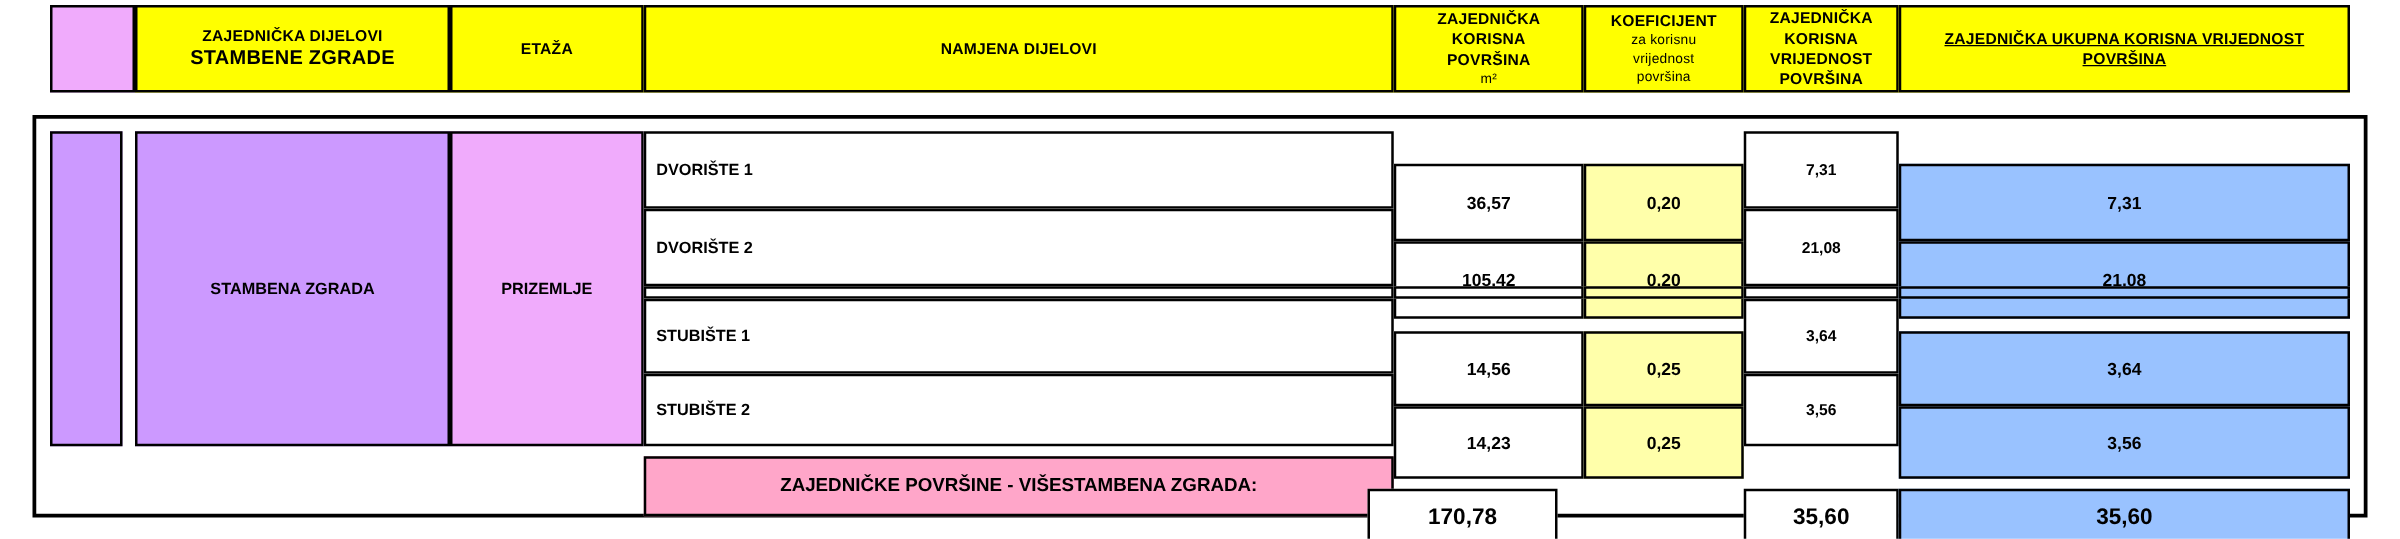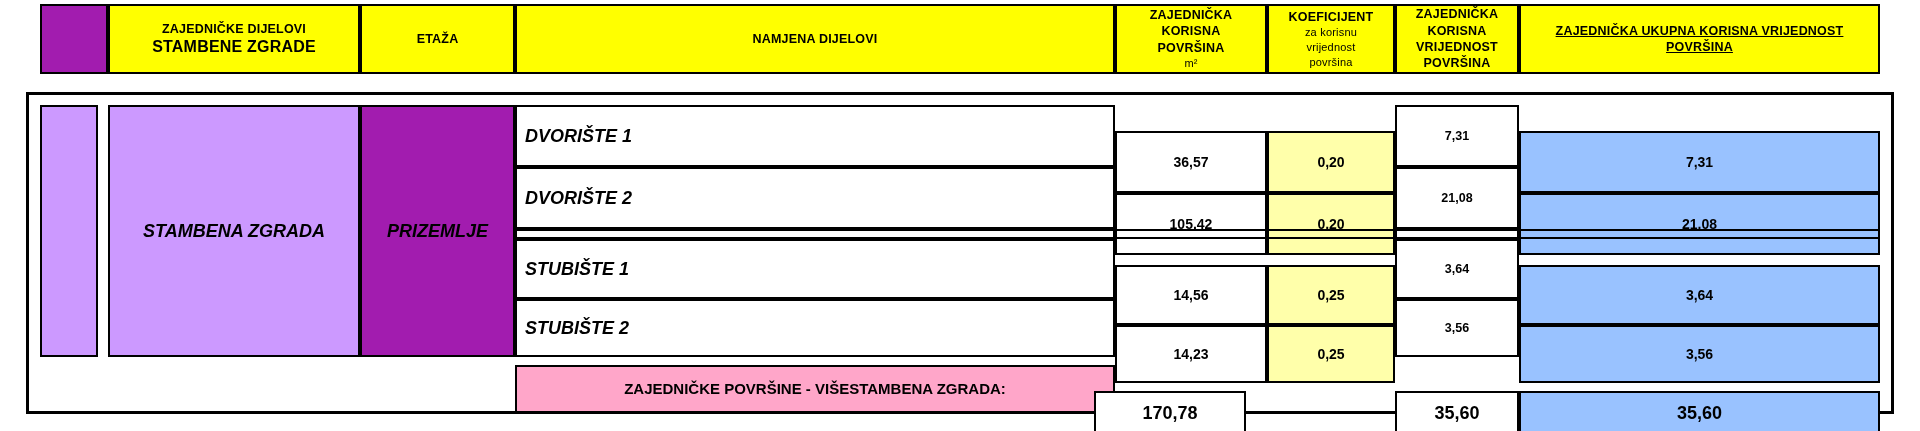--- a/index.html
+++ b/index.html
@@ -31,21 +31,21 @@
     font-weight: bold;
     color: #000000;
     line-height: 1.15;
   }
   .cell.left {
     justify-content: flex-start;
     text-align: left;
     padding-left: 8px;
   }
   .yellow   { background: #ffff00; }
-  .cyanpale { background: #a21caf; }
+  .cyanpale { background: #f0abfc; }
   .violet   { background: #cc99ff; }
   .lightyel { background: #ffffaa; }
   .blue     { background: #99c2ff; }
   .pink     { background: #ffa6c9; }
   .white    { background: #ffffff; }
 
   
   .hdr-text {
     font-size: 12.5px;
     letter-spacing: 0.2px;
@@ -66,36 +66,36 @@
   .hdr-small { font-size: 11px; font-weight: normal; }
 
   
   .body-frame {
     position: absolute;
     box-sizing: border-box;
     border: 3px solid #000000;
     background: #ffffff;
   }
 
-  .rowlabel { font-size: 18px; font-style: italic; }
+  .rowlabel { font-size: 13px; }
   .num { font-size: 14px; margin-top: 26px; }
   .num-sm { font-size: 12.5px; }
   .totals-label { font-size: 15px; }
 </style>
 </head>
 <body>
 
 <div class="sheet">
 
   <div class="cell cyanpale" style="left:40px; top:4px; width:68px; height:70px;">
     <span></span>
   </div>
 
   <div class="cell yellow hdr-text" style="left:108px; top:4px; width:252px; height:70px; flex-direction:column;">
-    <span>ZAJEDNIČKE DIJELOVI</span>
+    <span>ZAJEDNIČKA DIJELOVI</span>
     <span class="big">STAMBENE ZGRADE</span>
   </div>
 
   <div class="cell yellow hdr-text" style="left:360px; top:4px; width:155px; height:70px;">
     <span>ETAŽA</span>
   </div>
 
   <div class="cell yellow hdr-text" style="left:515px; top:4px; width:600px; height:70px;">
     <span>NAMJENA DIJELOVI</span>
   </div>

